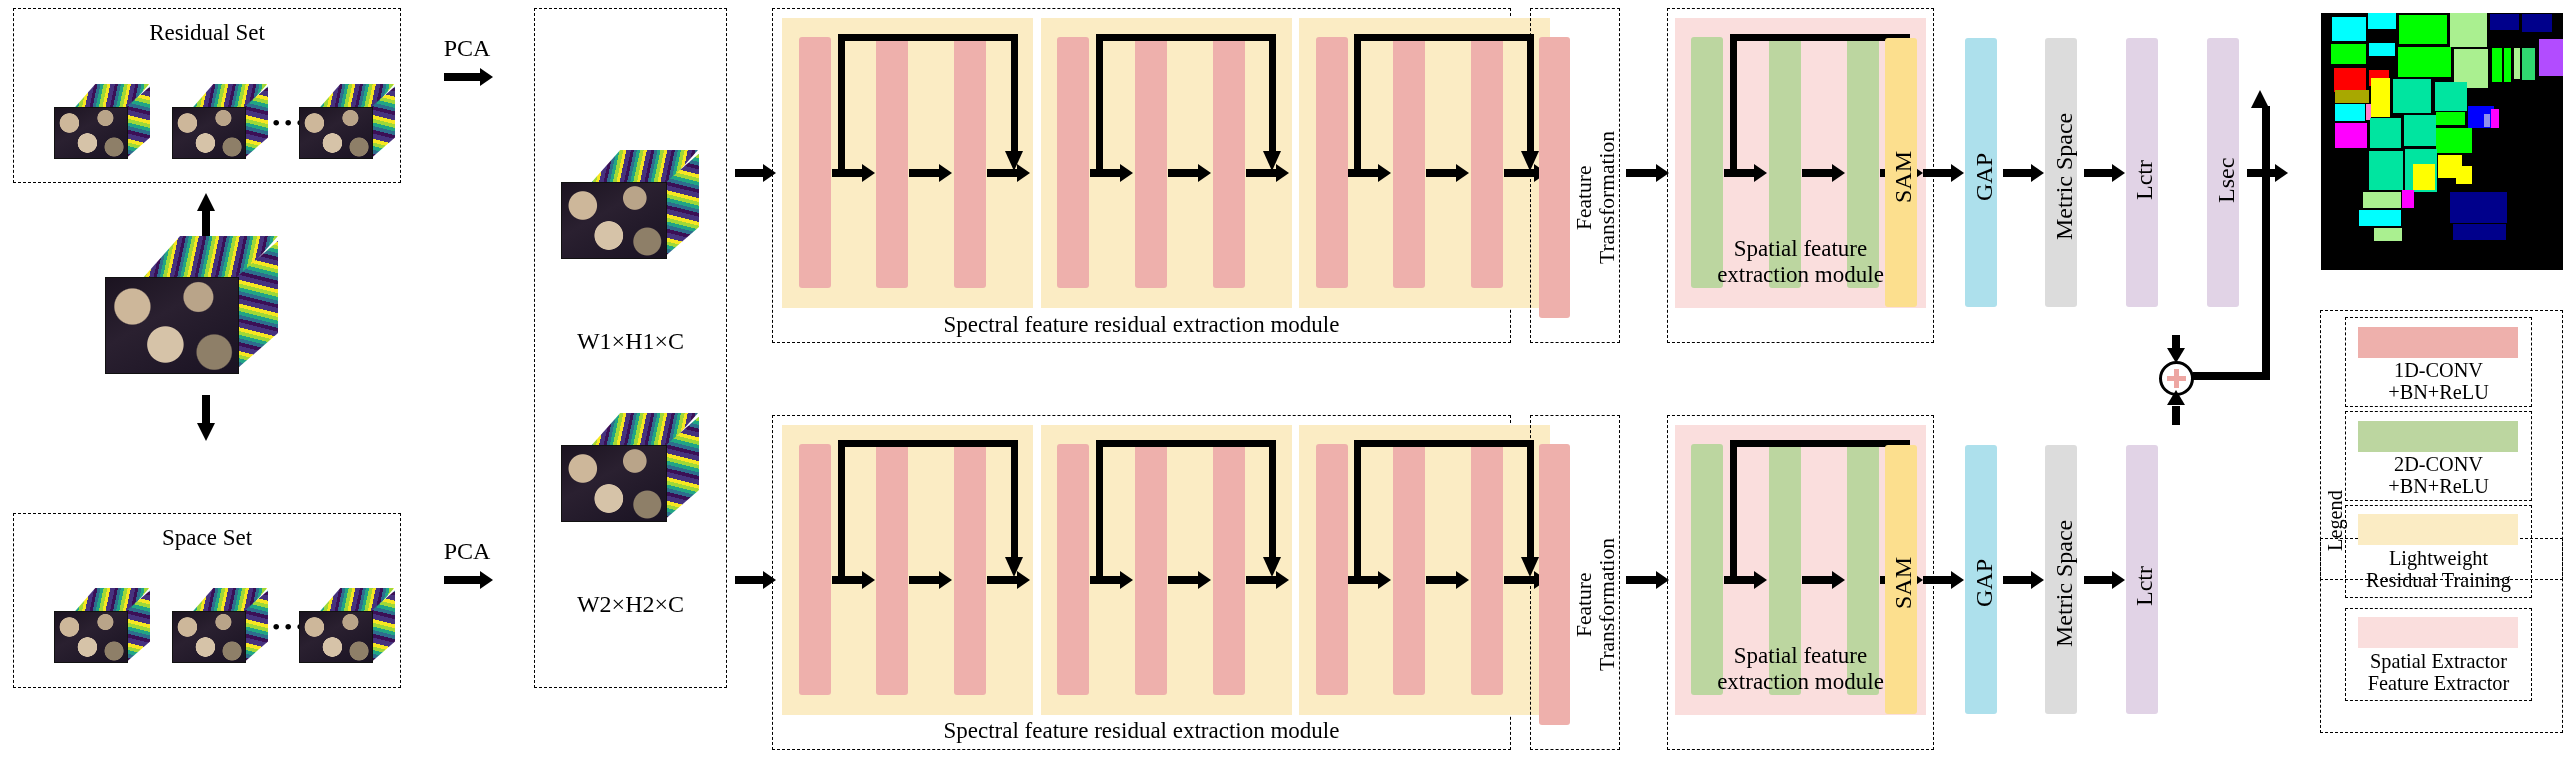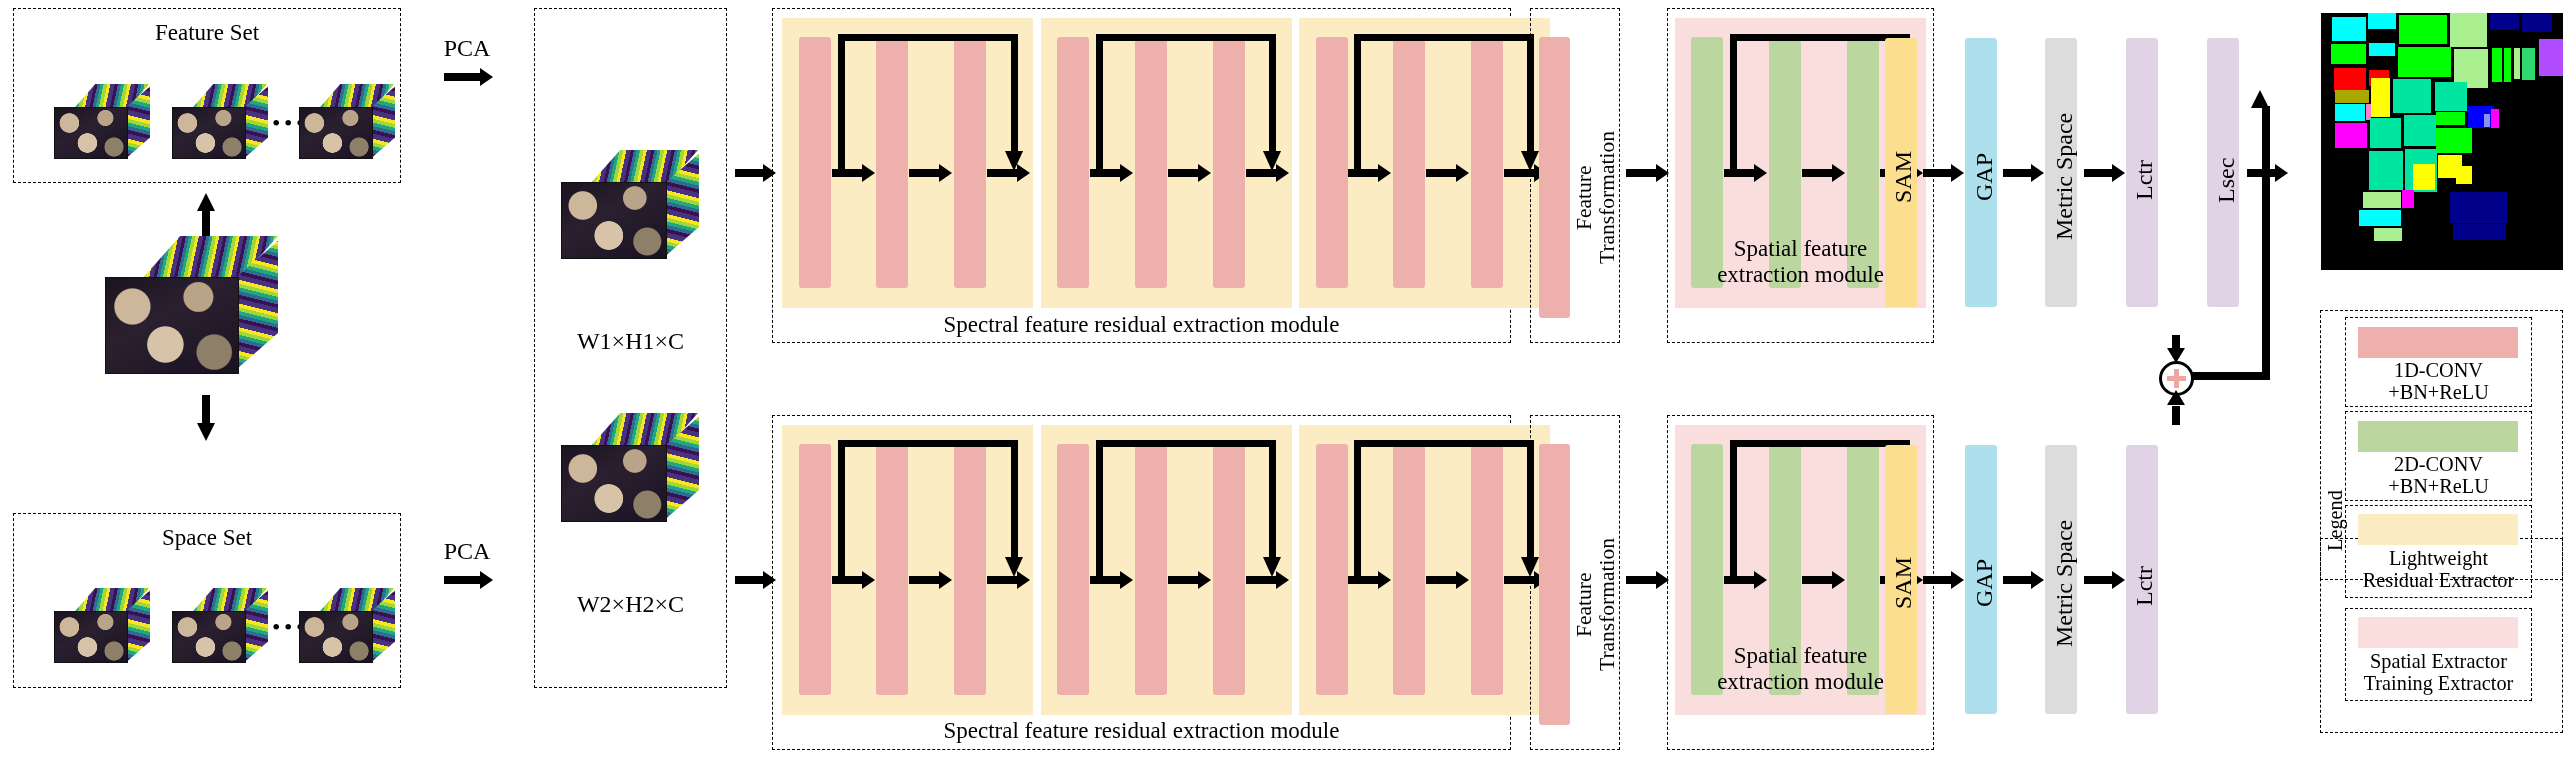--- a/index.html
+++ b/index.html
@@ -87,21 +87,21 @@
   }
   .plusnode:before { left:50%; top:18%; width:4.2px; height:64%; margin-left:-2.1px; }
   .plusnode:after  { top:50%; left:18%; height:4.2px; width:64%; margin-top:-2.1px; }
 
   .dots { position:absolute; font-size:24px; letter-spacing:3.6px; line-height:1; }
 </style>
 </head>
 <body>
 
 <div class="abs dash" style="left:13px; top:8.4px; width:388px; height:175px;"></div>
-<div class="cap" style="left:13px; top:20.3px; width:388px; font-size:23px;">Feature Set</div>
+<div class="cap" style="left:13px; top:20.3px; width:388px; font-size:23px;">Residual Set</div>
 
 <div class="cube" style="left:54px; top:84px; width:96px; height:75px;">
   <div class="top" style="left:20.3px; top:0; width:75px; height:24px; clip-path:polygon(28% 0,100% 0,72% 100%,0 100%);"></div>
   <div class="side" style="left:73px; top:2.4px; width:23px; height:71px; clip-path:polygon(0 28%,100% 0,100% 72%,0 100%);"></div>
   <div class="front" style="left:0; top:23px; width:74px; height:52px;"></div>
 </div>
 <div class="cube" style="left:172px; top:84px; width:96px; height:75px;">
   <div class="top" style="left:20.3px; top:0; width:75px; height:24px; clip-path:polygon(28% 0,100% 0,72% 100%,0 100%);"></div>
   <div class="side" style="left:73px; top:2.4px; width:23px; height:71px; clip-path:polygon(0 28%,100% 0,100% 72%,0 100%);"></div>
   <div class="front" style="left:0; top:23px; width:74px; height:52px;"></div>
@@ -532,22 +532,22 @@
 <div class="bar" style="left:2358px; top:421px; width:160px; height:31px; background:#bcd6a0; border-radius:0;"></div>
 <div class="cap" style="left:2345px; top:453px; width:187px; font-size:20.3px; line-height:1.1;">
   <span>2D-CONV</span><br>
   <span>+BN+ReLU</span>
 </div>
 
 <div class="abs dash" style="left:2345px; top:505px; width:187px; height:93px;"></div>
 <div class="bar" style="left:2358px; top:514px; width:160px; height:31px; background:#fbecc4; border-radius:0;"></div>
 <div class="cap" style="left:2339px; top:547px; width:199px; font-size:20.3px; line-height:1.1;">
   <span>Lightweight</span><br>
-  <span>Residual Extractor</span>
+  <span>Residual Training</span>
 </div>
 
 <div class="abs dash" style="left:2345px; top:608px; width:187px; height:93px;"></div>
 <div class="bar" style="left:2358px; top:617px; width:160px; height:31px; background:#fadedd; border-radius:0;"></div>
 <div class="cap" style="left:2339px; top:650px; width:199px; font-size:20.3px; line-height:1.1;">
   <span>Spatial Extractor</span><br>
-  <span>Training Extractor</span>
+  <span>Feature Extractor</span>
 </div>
 
 
 </body></html>

